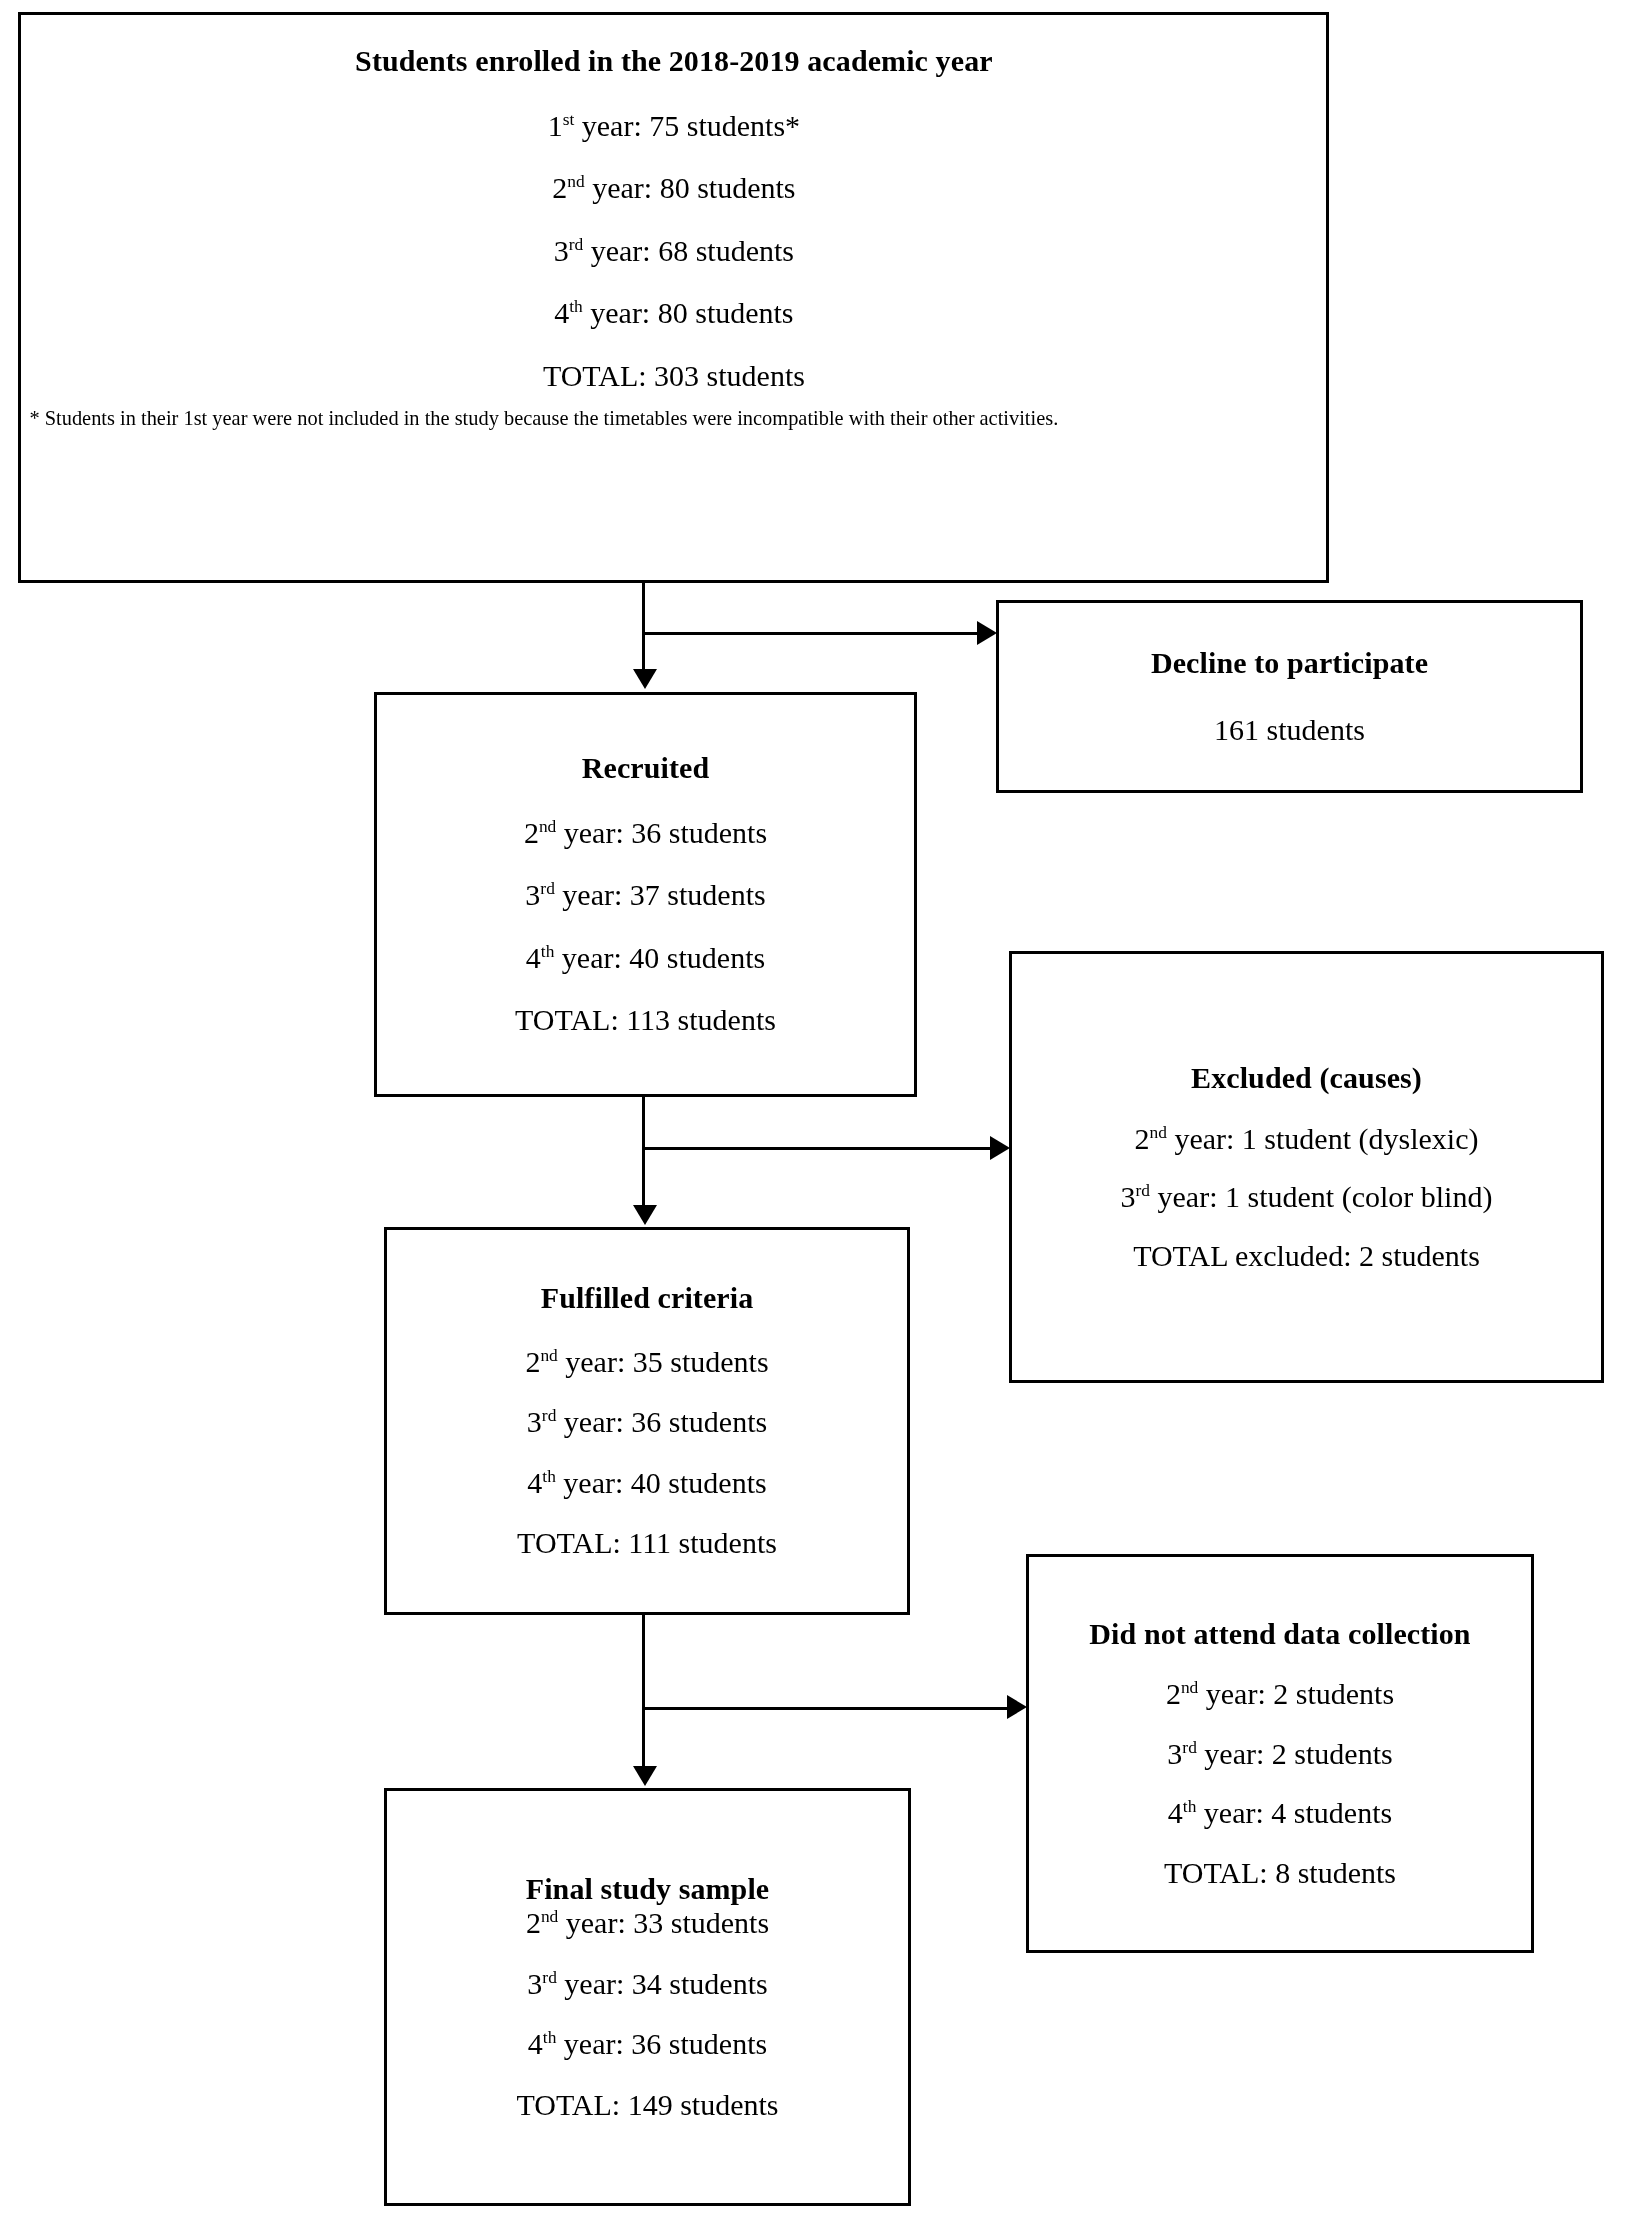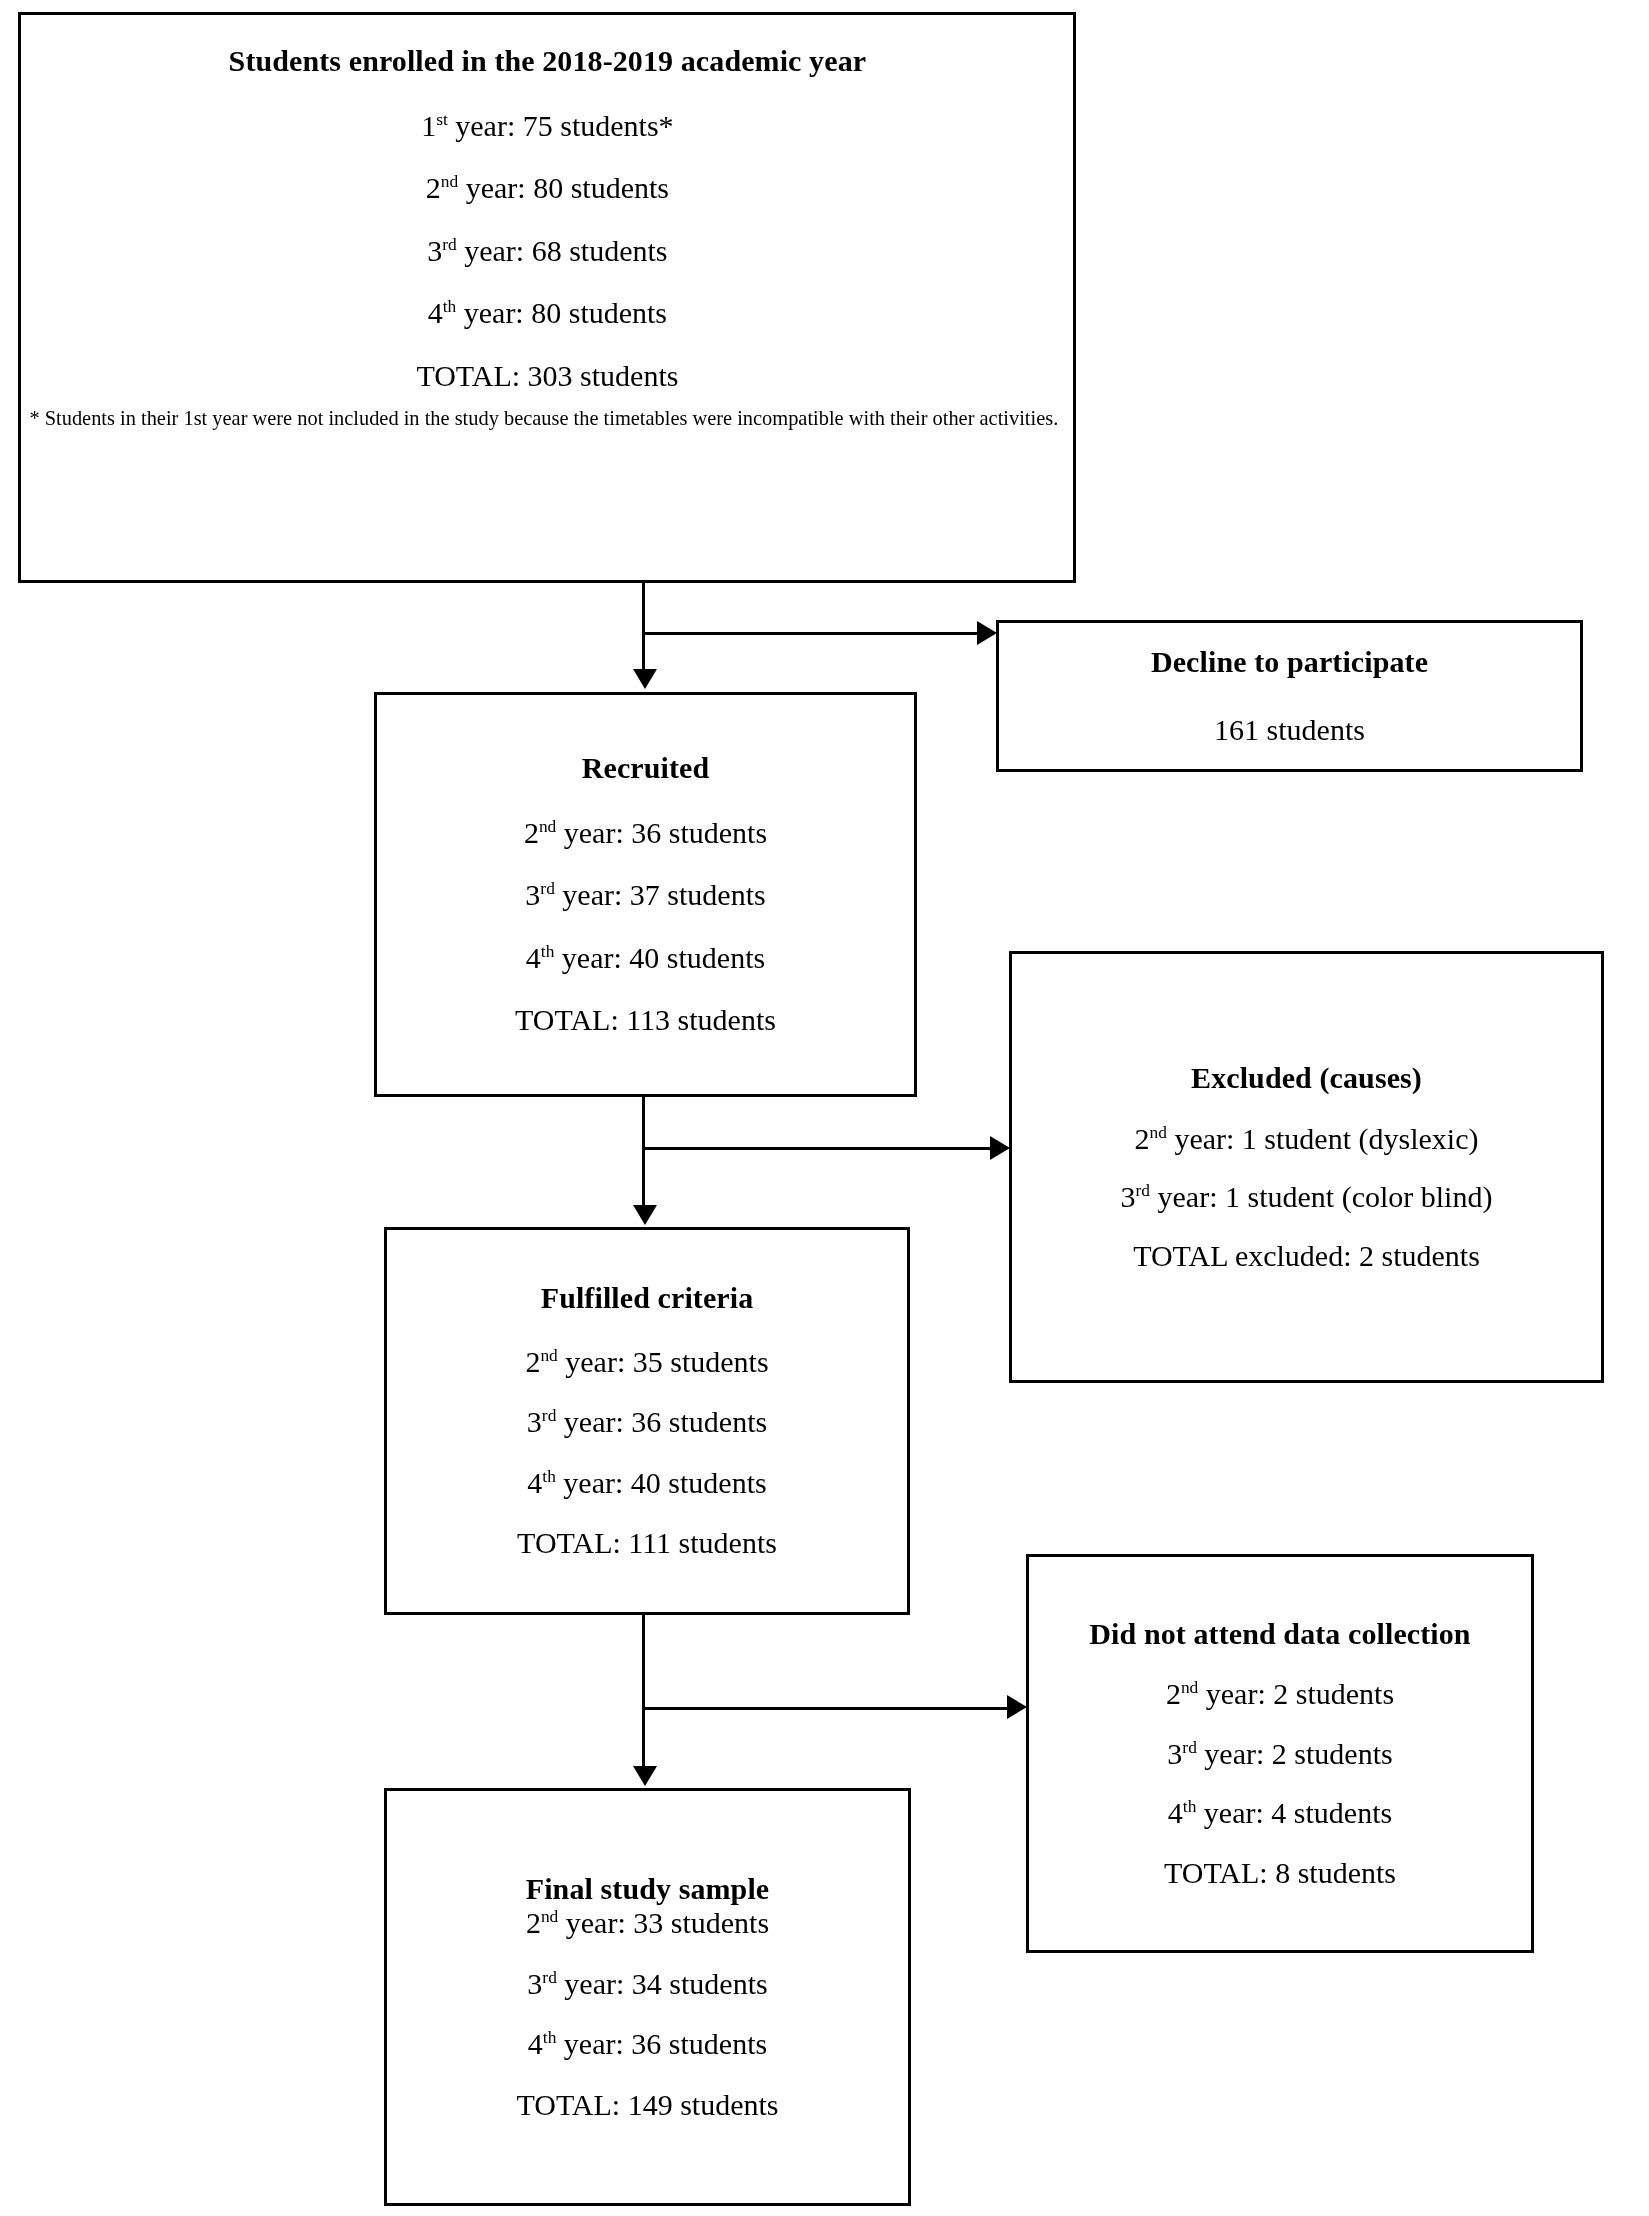--- a/index.html
+++ b/index.html
@@ -43,39 +43,39 @@
   }
   .box .line sup,
   .box .title sup {
     font-size: 0.58em;
     vertical-align: super;
     line-height: 0;
   }
 
   
   #box-enrolled {
-    left: 18.4px;  top: 12px;  width: 1058px; height: 571px;
+    left: 18.4px;  top: 12px;  width: 1311px; height: 571px;
     justify-content: flex-start;
     padding-top: 29px;
   }
   #box-enrolled .title { margin-bottom: 30px; }
   #box-enrolled .line  { margin-bottom: 28px; }
   #box-enrolled .line.last { margin-bottom: 9.2px; }
   #box-enrolled .footnote {
     align-self: stretch;
     text-align: justify;
     text-align-last: left;
     font-size: 20.4px;
     line-height: 1.62;
     padding: 0 12px 0 8px;
     white-space: normal;
   }
 
   #box-decline {
-    left: 996px; top: 620px; width: 587px; height: 152px;
+    left: 996px; top: 600px; width: 587px; height: 193px;
   }
   #box-decline .title { margin-bottom: 33px; }
 
   #box-recruited {
     left: 374px; top: 692px; width: 543px; height: 405px;
   }
   #box-recruited .title { margin-bottom: 30px; }
   #box-recruited .line { margin-bottom: 28px; }
   #box-recruited .line.last { margin-bottom: 0; }
 

